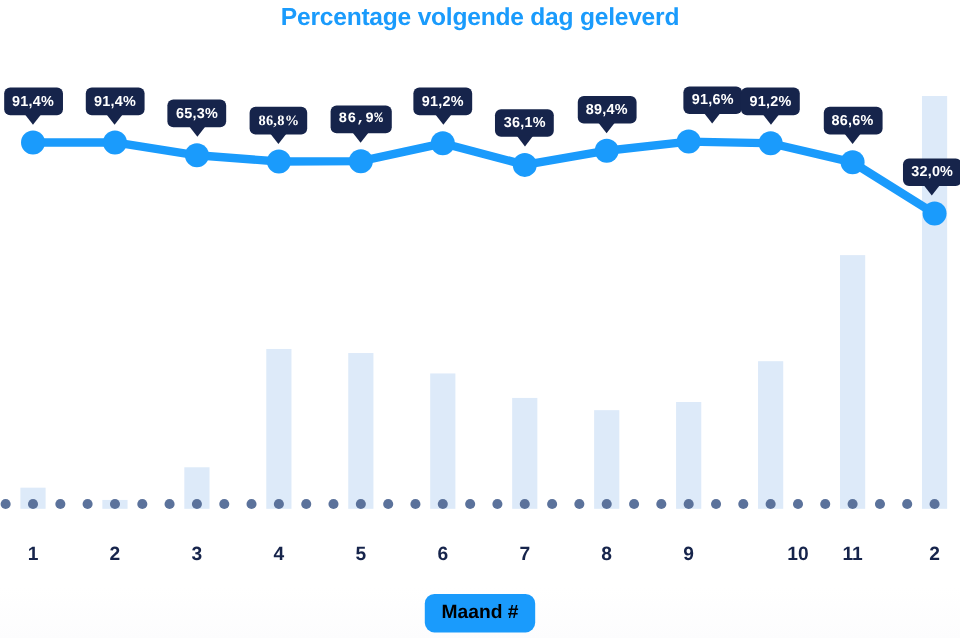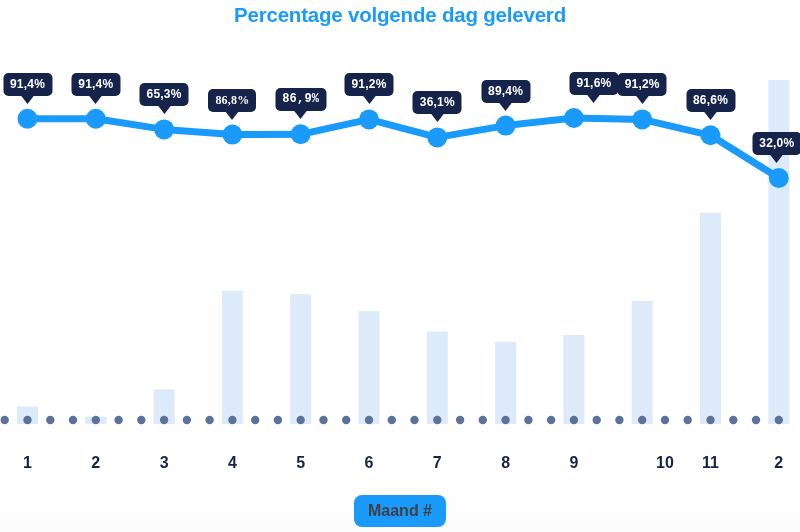--- a/index.html
+++ b/index.html
@@ -89,21 +89,21 @@
     top: 0;
   }
 
   
   .axis-pill {
     position: absolute;
     left: 400px;
     top: 495px;
     transform: translateX(-50%);
     background: #1a9bfc;
-    color: #404040;
+    color: #000000;
     font-size: 16px;
     font-weight: bold;
     border-radius: 8px;
     padding: 7px 14px 8px 14px;
     line-height: 17px;
     white-space: nowrap;
   }
 </style>
 </head>
 <body>

